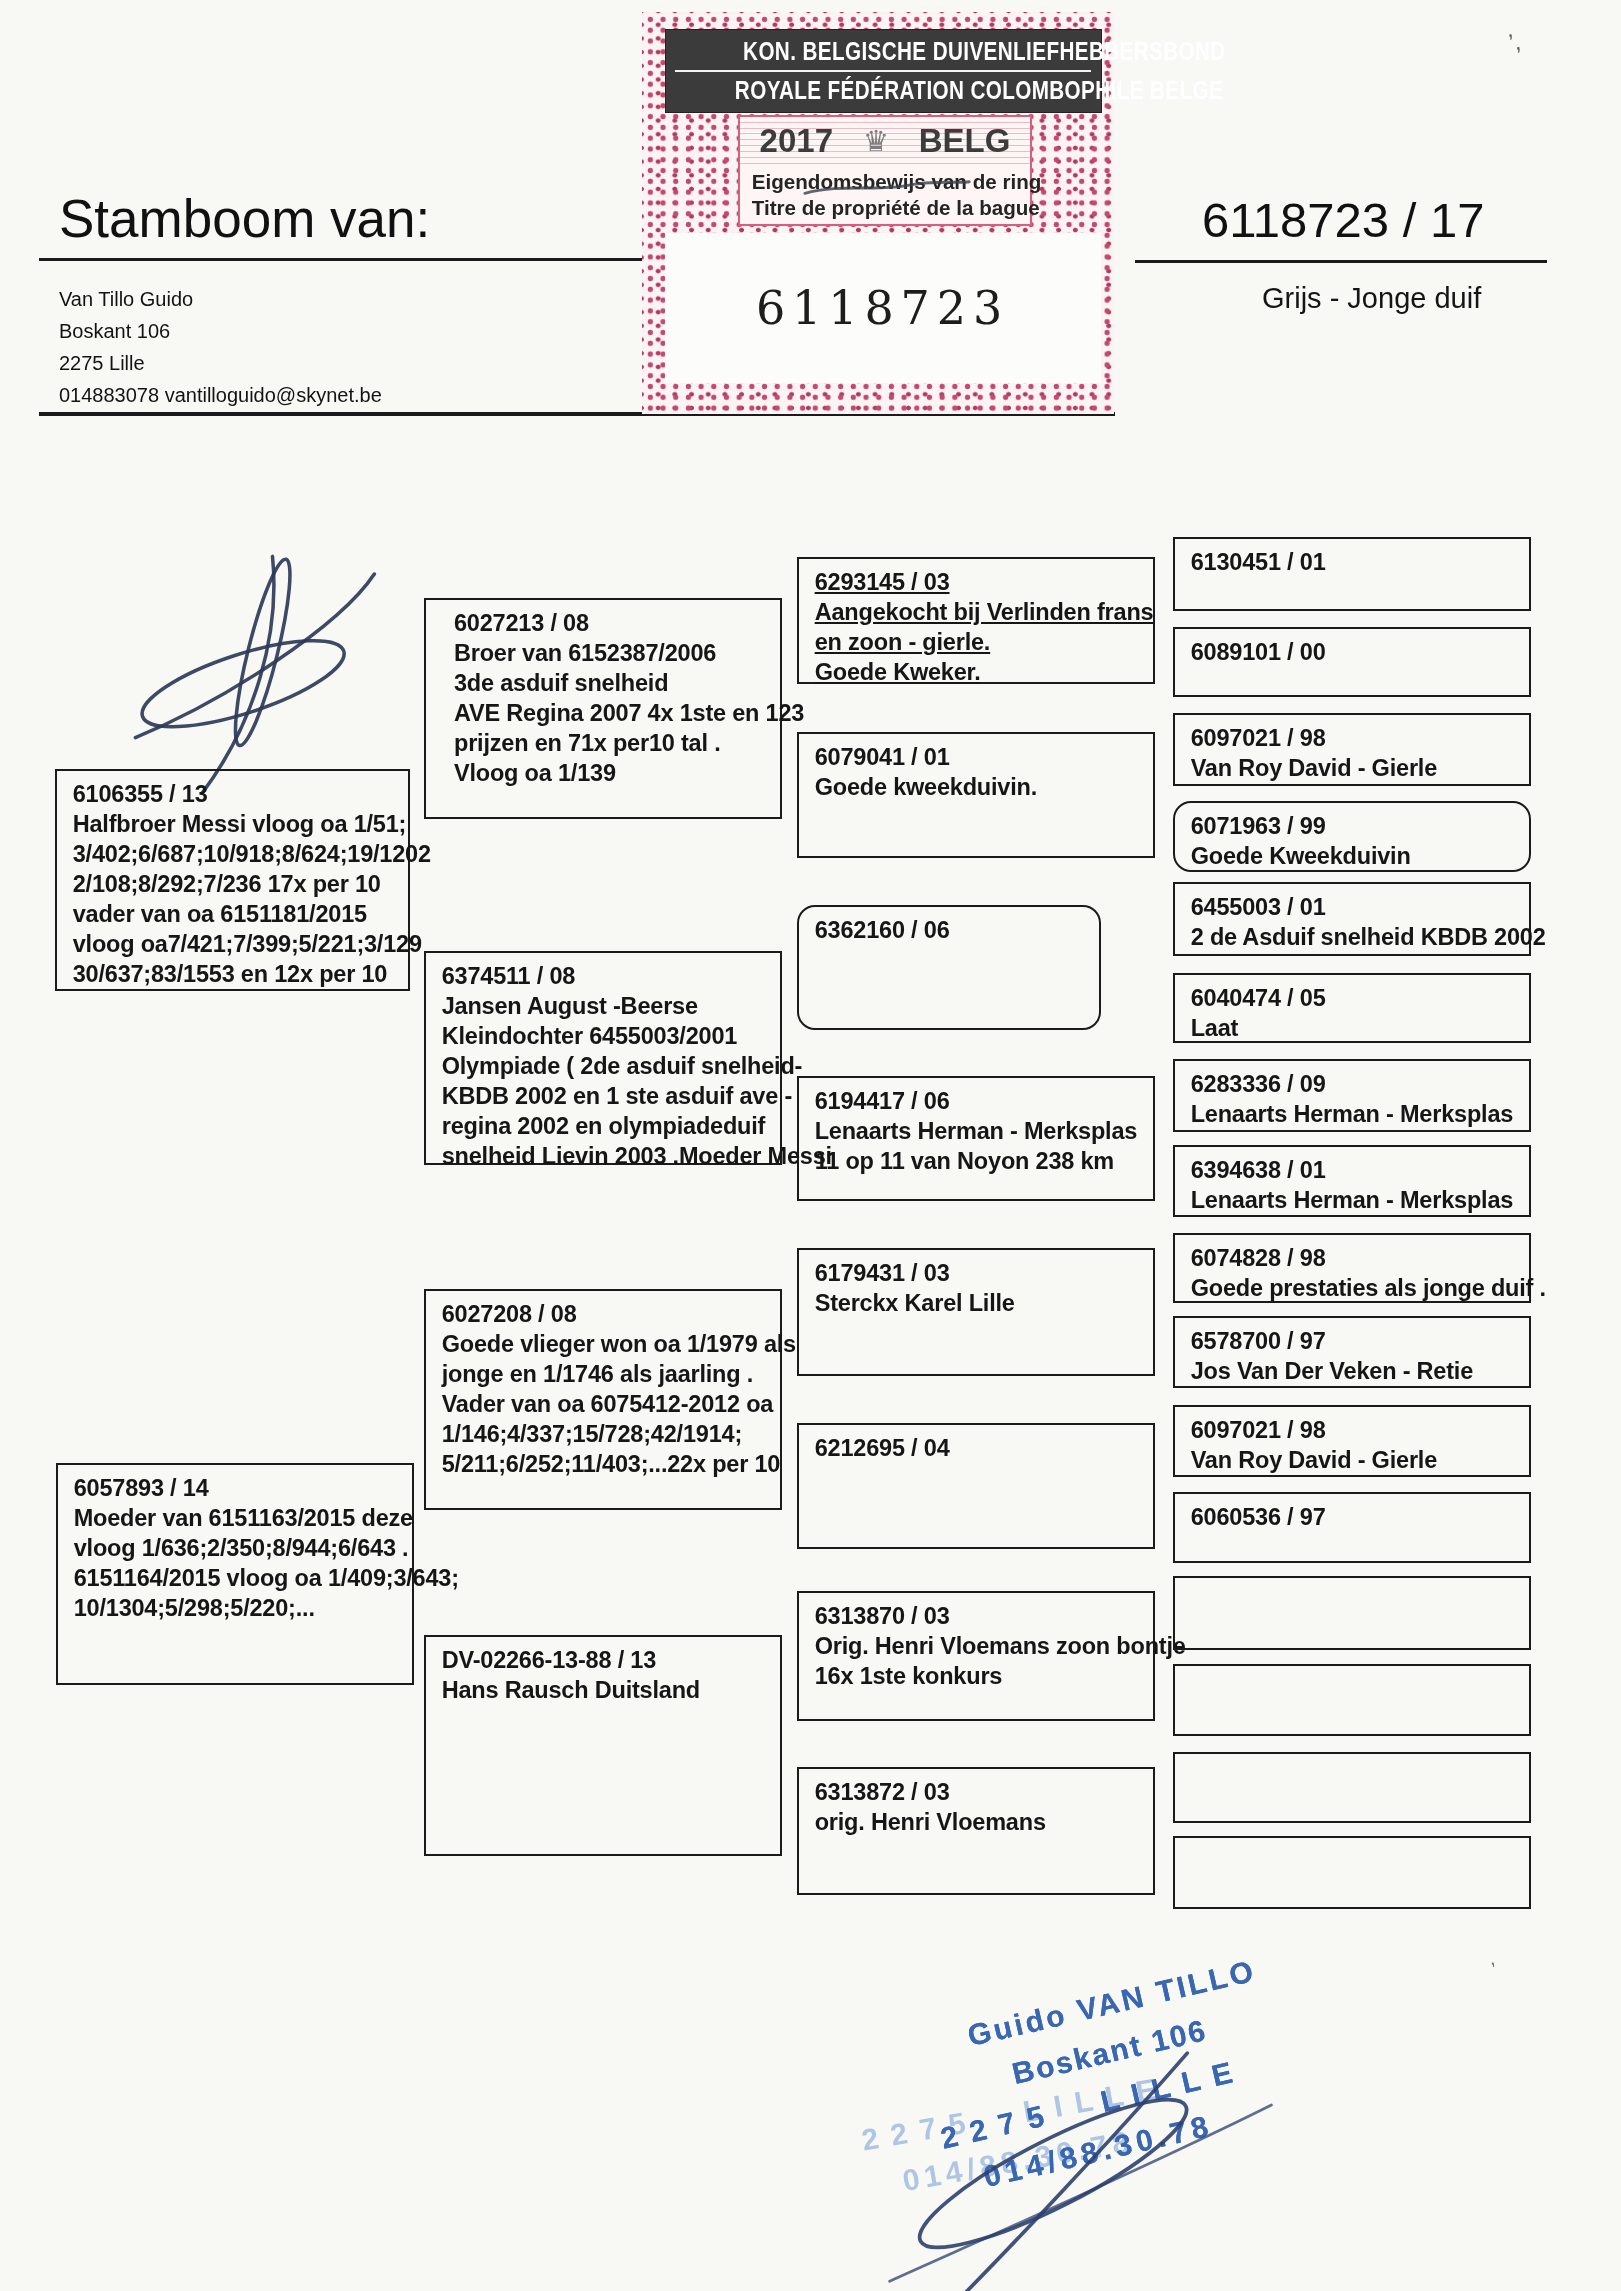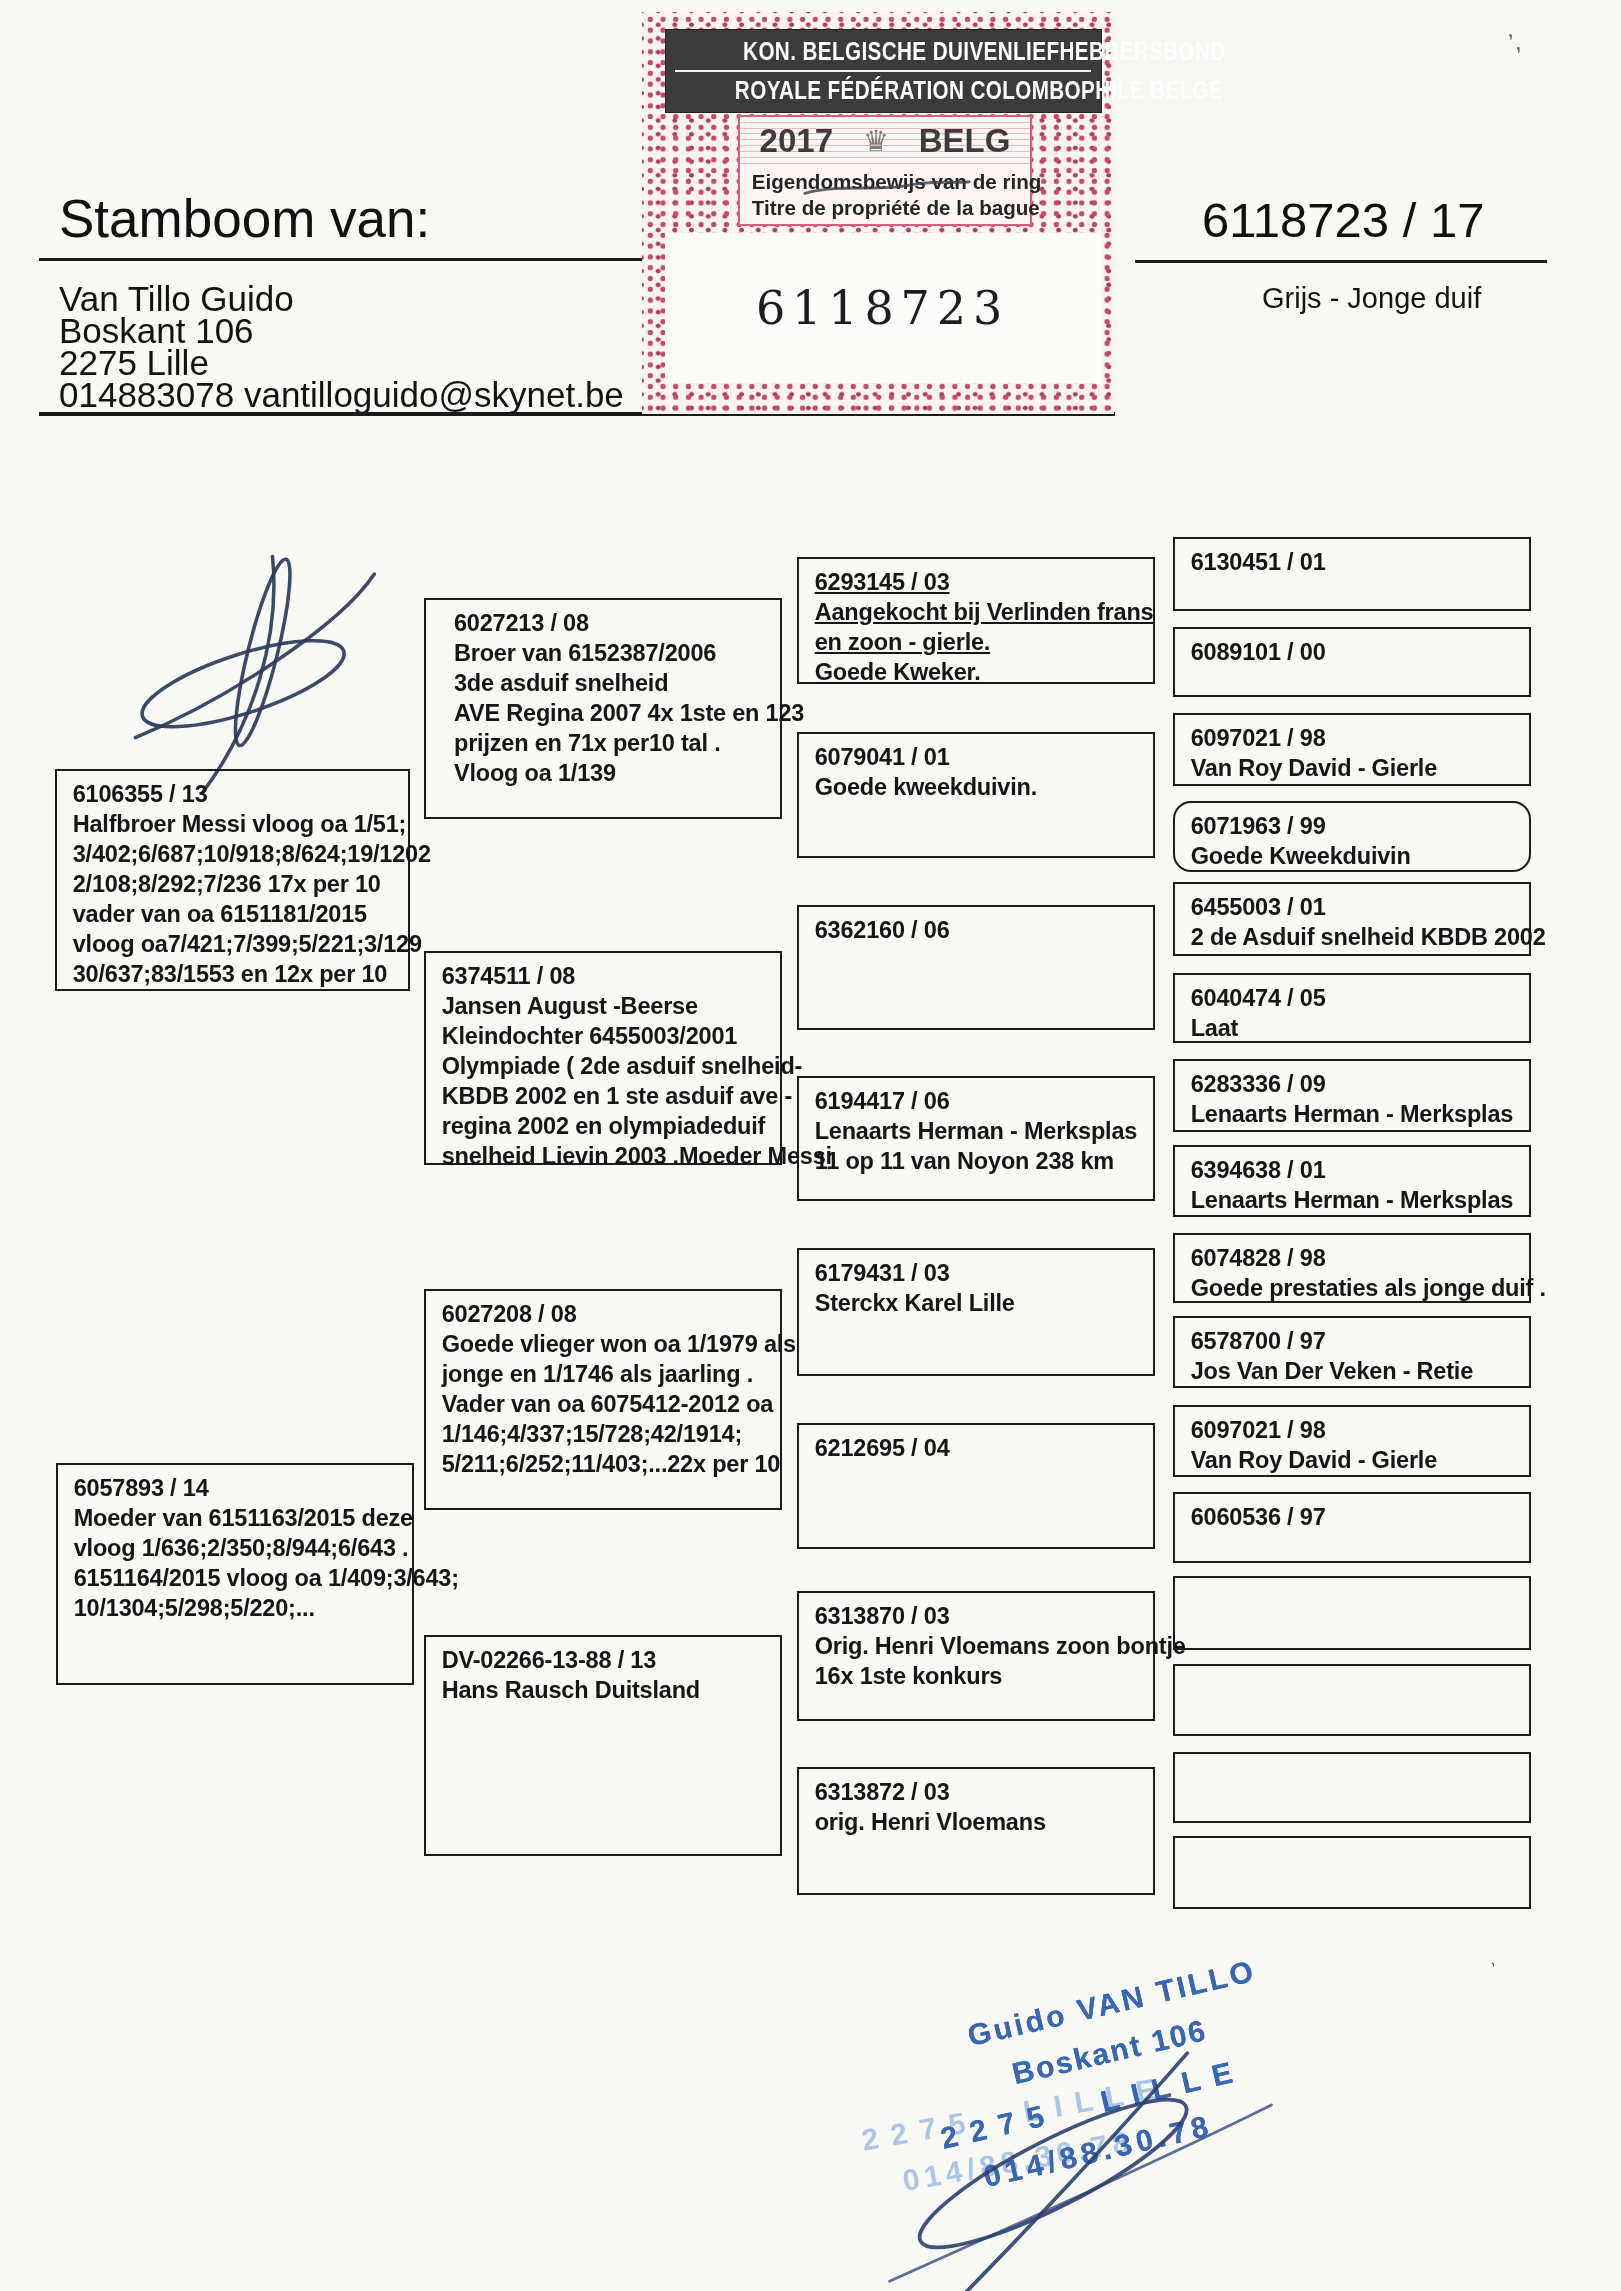--- a/index.html
+++ b/index.html
@@ -17,21 +17,21 @@
   #page{
     position:relative;width:1621px;height:2292px;background:var(--paper);
     margin:0 auto;overflow:hidden;color:#161616;
   }
   
   .page-title{position:absolute;left:59px;top:188px;font-size:53px;letter-spacing:0;color:#111;}
   .rule{position:absolute;background:var(--line-color);}
   .rule-title{left:39px;top:258px;width:606px;height:2.9px;}
   .rule-right{left:1135px;top:260px;width:412px;height:2.9px;}
   .rule-address{left:39px;top:412px;width:1076px;height:3.9px;}
-  .owner-block{position:absolute;left:59px;top:283px;font-size:35px;line-height:32px;color:#131313;}
+  .owner-block{position:absolute;left:59px;top:283px;font-size:20px;line-height:32px;color:#131313;}
   .ring-full{position:absolute;left:1202px;top:192px;font-size:49px;color:#111;}
   .bird-info{position:absolute;left:1262px;top:282px;font-size:29px;color:#151515;}
   .artifact{position:absolute;color:#5a5a5a;font-size:23.5px;}
   .artifact-tr{left:1509px;top:29px;transform:rotate(-8deg);}
   .artifact-br{left:1492px;top:1958px;transform:rotate(-14deg);font-size:19.6px;color:#6a6a6a;}
 
   
   .ring-stamp{
     position:absolute;left:642px;top:11.8px;width:472px;height:402px;
     background-color:#fbf4f2;
@@ -200,21 +200,21 @@
       <div class="pbox" style="left: 797px; top: 557px; width: 358px; height: 127px; text-decoration: underline;">
         <div class="pline">6293145 / 03</div>
         <div class="pline">Aangekocht bij Verlinden frans</div>
         <div class="pline">en zoon - gierle.</div>
         <div class="pline">Goede Kweker.</div>
       </div>
       <div class="pbox" style="left: 797px; top: 732px; width: 358px; height: 126px;">
         <div class="pline">6079041 / 01</div>
         <div class="pline">Goede kweekduivin.</div>
       </div>
-      <div class="pbox" style="left: 797px; top: 905px; width: 358px; height: 125px;">
+      <div class="pbox" style="left: 797px; top: 905px; width: 304px; height: 125px; border-radius: 18px;">
         <div class="pline">6362160 / 06</div>
       </div>
       <div class="pbox" style="left: 797px; top: 1076px; width: 358px; height: 125px;">
         <div class="pline">6194417 / 06</div>
         <div class="pline">Lenaarts Herman - Merksplas</div>
         <div class="pline">11 op 11 van Noyon 238 km</div>
       </div>
       <div class="pbox" style="left: 797px; top: 1248px; width: 358px; height: 128px;">
         <div class="pline">6179431 / 03</div>
         <div class="pline">Sterckx Karel Lille</div>

